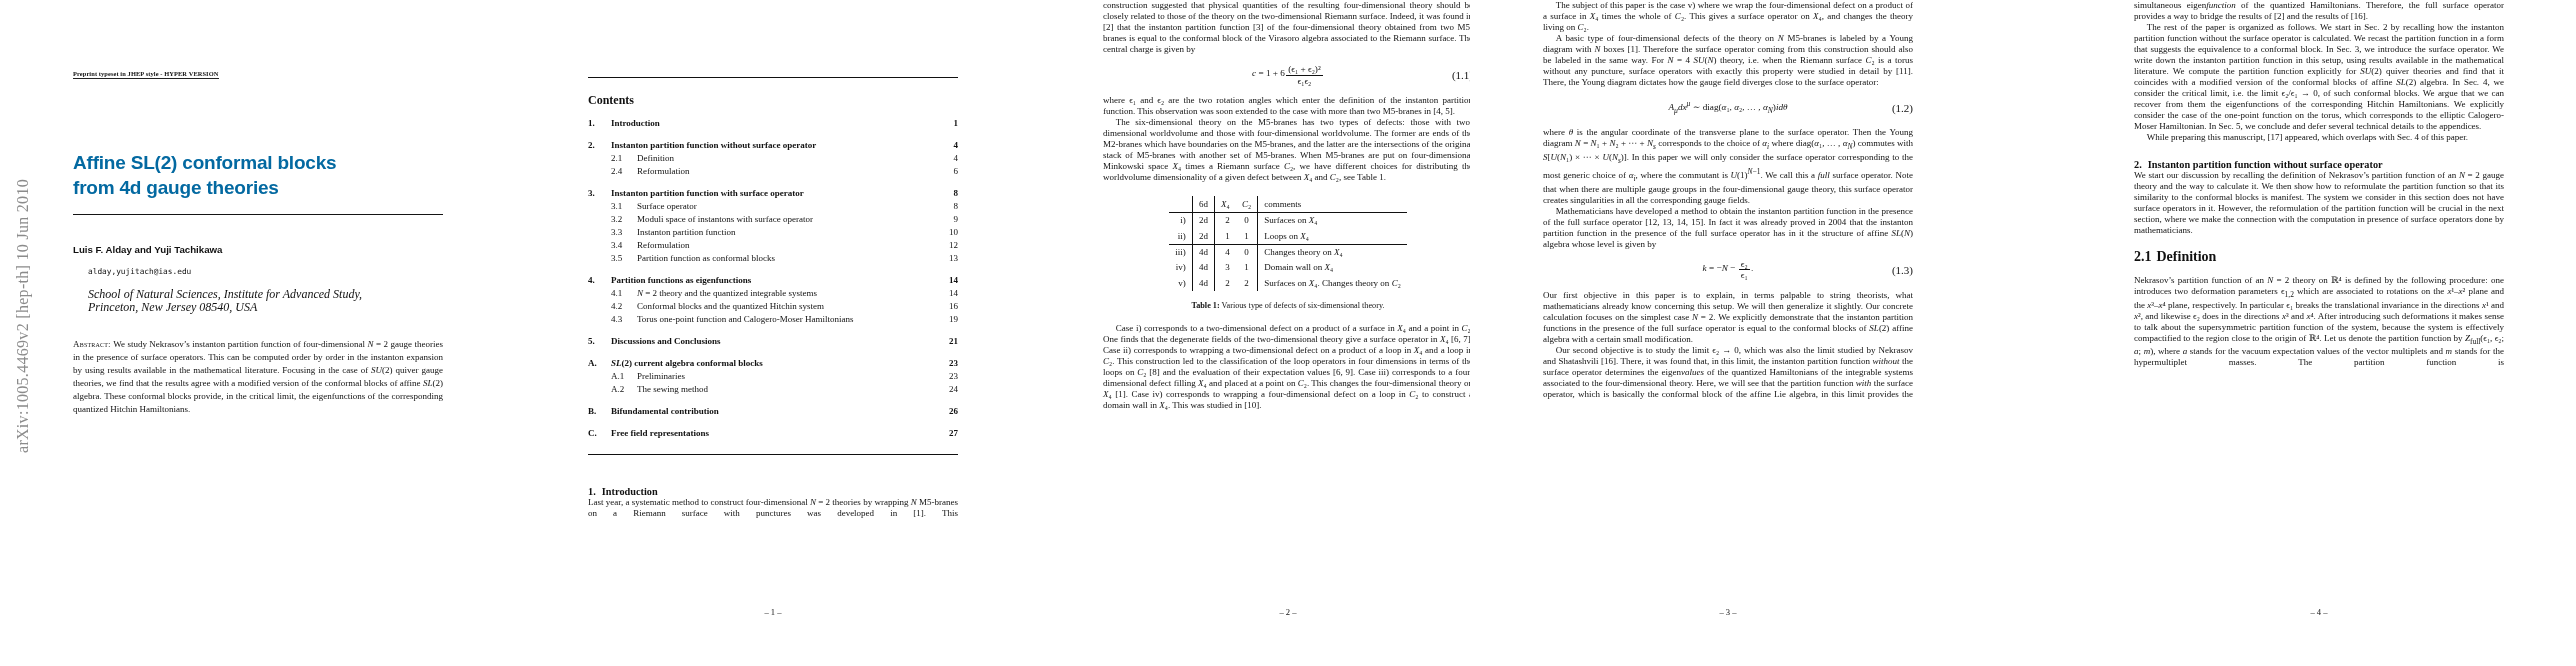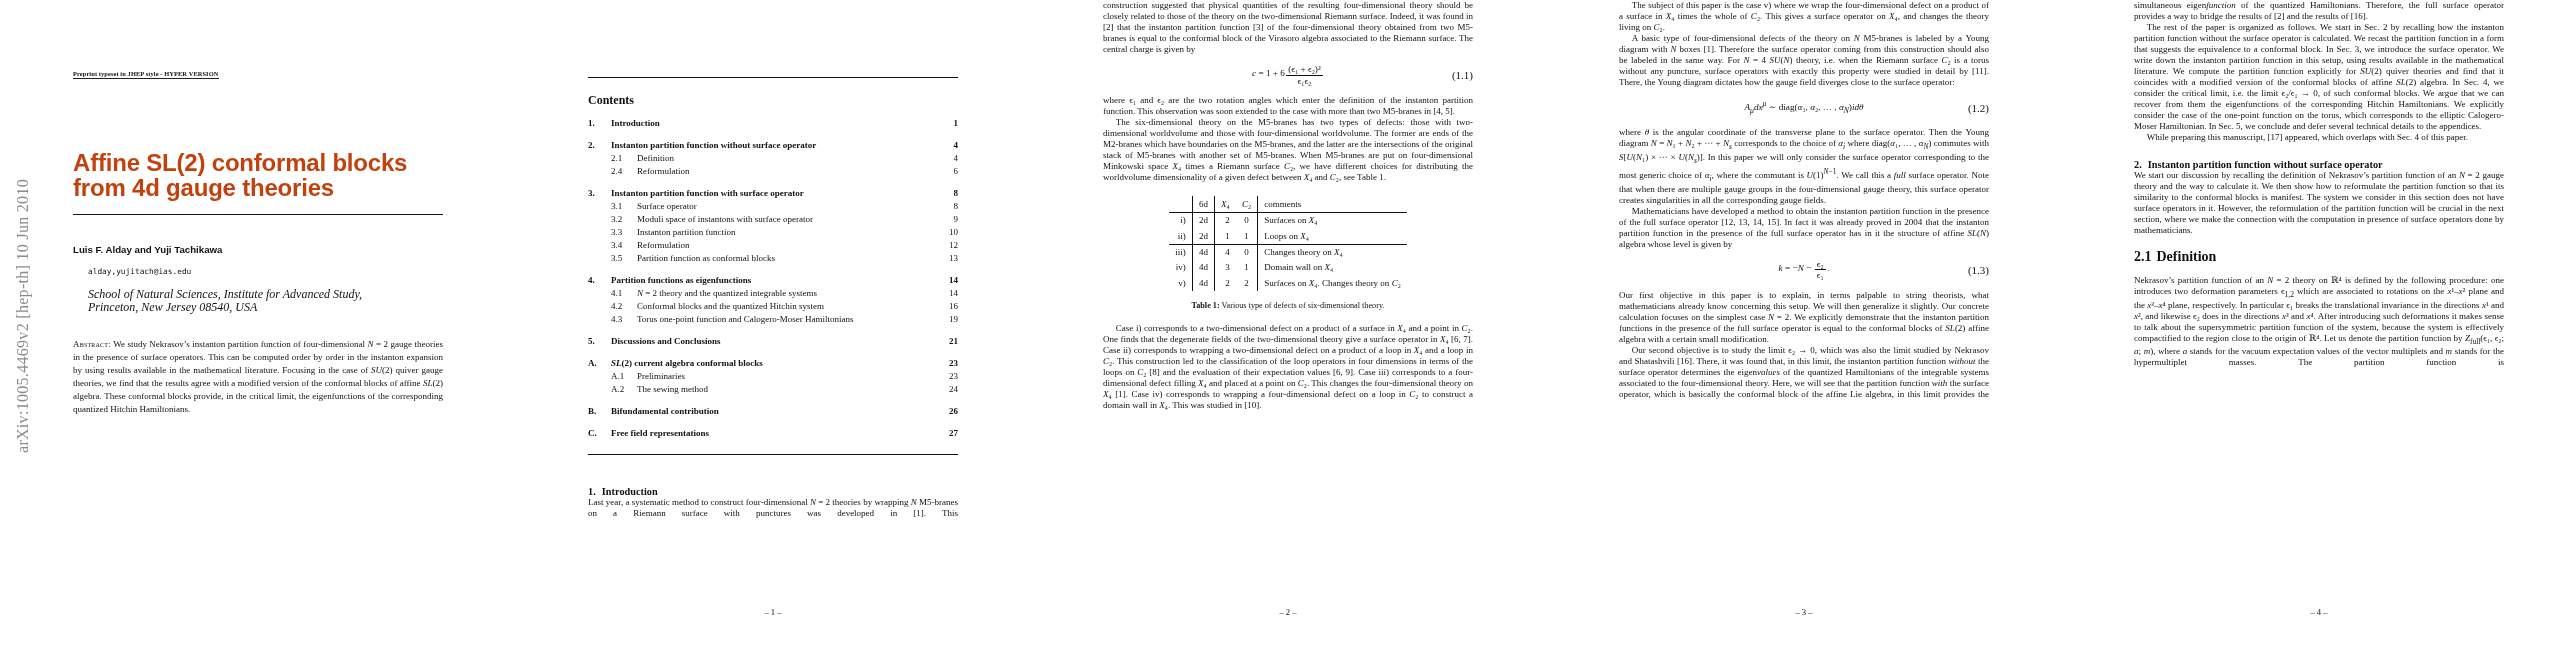--- a/index.html
+++ b/index.html
@@ -2,28 +2,28 @@
 <html style="font-size:9px"><head>
 <meta charset="utf-8">
 <style>
   html,body{margin:0;padding:0;}
   body{
     width:2576px;height:667px;position:relative;background:#ffffff;
     font-family:"Liberation Serif","DejaVu Serif",serif;color:#111;
     -webkit-font-smoothing:antialiased;overflow:hidden;
   }
   .page{position:absolute;top:0;width:515px;height:667px;background:#fff;overflow:hidden;}
-  #sheet1{left:0;} #sheet2{left:515px;} #sheet3{left:1030px;} #sheet4{left:1546px;} #sheet5{left:2061px;}
+  #sheet1{left:0;} #sheet2{left:515px;} #sheet3{left:1030px;} #sheet4{left:1470px;} #sheet5{left:2061px;}
   .content{position:absolute;left:73px;top:0;width:370px;}
 
   
   .preprint{display:inline-block;margin-top:70px;font-size:6.4px;font-weight:bold;
     letter-spacing:0.1px;border-bottom:0.7px solid #222;padding-bottom:1.1px;}
   .title{margin-top:71px;font-family:"Liberation Sans","DejaVu Sans",sans-serif;
-    font-weight:bold;font-size:24px;line-height:25px;letter-spacing:-0.2px;color:#c2410c;}
+    font-weight:bold;font-size:19px;line-height:25px;letter-spacing:-0.2px;color:#0369a1;}
   .title-rule{border:0;border-top:1.7px solid #151515;margin:14px 0 0 0;}
   .authors{margin-top:29px;font-family:"Liberation Sans","DejaVu Sans",sans-serif;
     font-weight:bold;font-size:9.7px;}
   .email{margin-top:12.2px;margin-left:15px;font-family:"DejaVu Sans Mono","Liberation Mono",monospace;font-size:7.8px;}
   .affil{margin-left:15px;font-style:italic;font-size:12px;line-height:12.8px;margin-top:12px;}
   .abstract{margin-top:24.5px;font-size:9px;line-height:13px;text-align:justify;}
   .sc{font-variant:small-caps;letter-spacing:0.2px;}
   .watermark{position:absolute;left:23px;top:316px;width:0;height:0;}
   .watermark span{position:absolute;white-space:nowrap;transform:translate(-50%,-50%) rotate(-90deg);
     font-family:"Liberation Serif","DejaVu Serif",serif;font-size:16px;color:#8b8b8b;letter-spacing:0.3px;}

